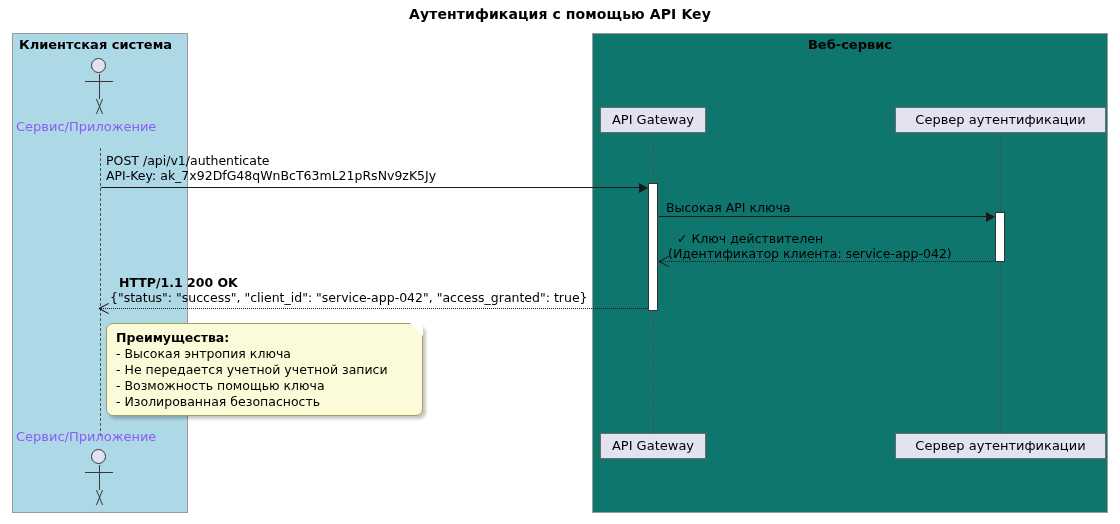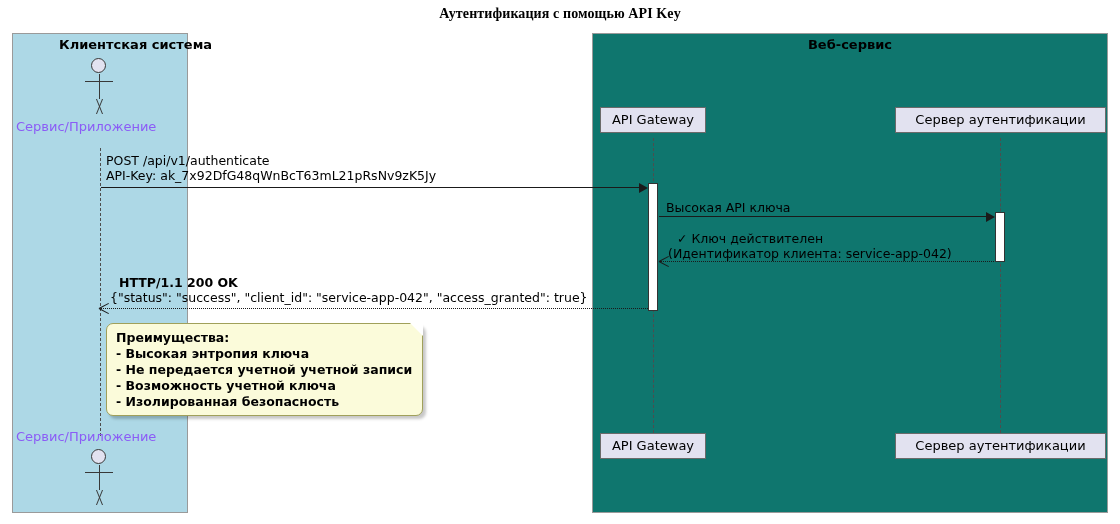--- a/index.html
+++ b/index.html
@@ -20,36 +20,34 @@
   .diagram-title {
     position: absolute;
     top: 6px;
     left: 0;
     width: 1120px;
     text-align: center;
     font-size: 14px;
     font-weight: bold;
     color: #000000;
     letter-spacing: 0.1px;
-    font-family: Liberation Serif, serif;
   }
 
   
   .group-box {
     position: absolute;
     box-sizing: border-box;
     border: 1px solid #9a9a9a;
   }
   .group-box.client {
     left: 12px;
     top: 33px;
     width: 176px;
     height: 480px;
     background: #ADD8E6;
-    padding-left: 40px;
   }
   .group-box.service {
     left: 592px;
     top: 33px;
     width: 516px;
     height: 480px;
     background: #0f766e;
   }
   .group-title {
     position: absolute;
@@ -216,21 +214,21 @@
     right: -1px;
     top: -1px;
     width: 0;
     height: 0;
     border-left: 13px solid transparent;
     border-top: 13px solid #ffffff;
   }
   .note-title {
     font-weight: bold;
   }
-  .note-line { white-space: pre; font-weight: bold; }
+  .note-line { white-space: pre; }
 </style>
 </head>
 <body>
 
 <div id="canvas">
 
   <div class="diagram-title">Аутентификация с помощью API Key</div>
 
   <div class="group-box client">
     <div class="group-title left-align">Клиентская система</div>
@@ -288,17 +286,17 @@
   <div class="msg-label" style="left:119px; top:275px;font-weight:bold;">HTTP/1.1 200 OK</div>
   <div class="msg-label" style="left:110px; top:290px;">{"status": "success", "client_id": "service-app-042", "access_granted": true}</div>
   <div class="arrow-line dotted" style="left:101px; top:308px; width:547px;"></div>
   <div class="arrowhead-l-open" style="left:99px; top:303px;"></div>
 
   <div class="note" style="left:106px; top:323px; width:317px; height:93px;border-radius:7px;">
     <div class="fold-tri"></div>
     <div class="note-title">Преимущества:</div>
     <div class="note-line">- Высокая энтропия ключа</div>
     <div class="note-line">- Не передается учетной учетной записи</div>
-    <div class="note-line">- Возможность учетной ключа</div>
+    <div class="note-line">- Возможность помощью ключа</div>
     <div class="note-line">- Изолированная безопасность</div>
   </div>
 
 </div>
 
 </body></html>

